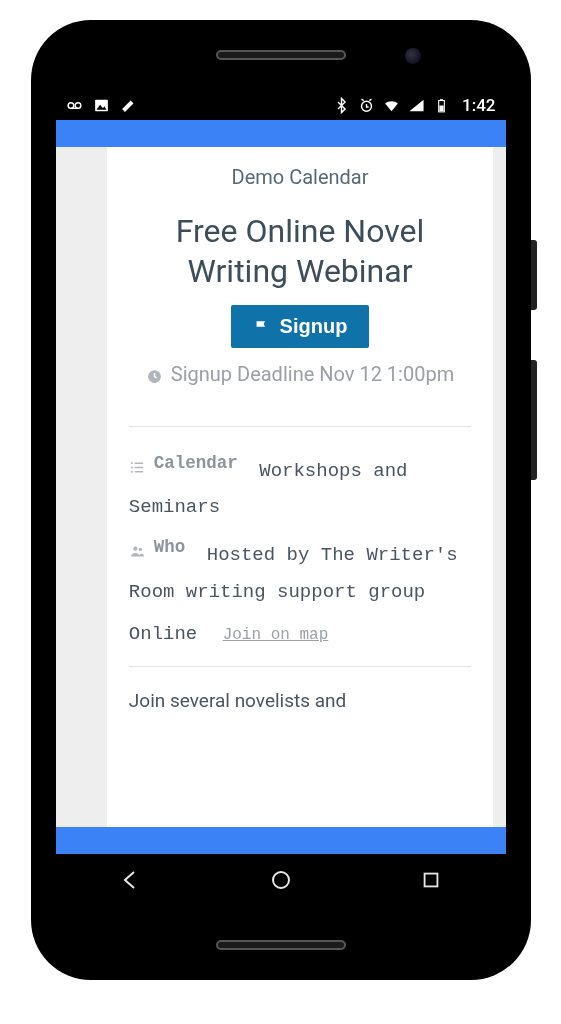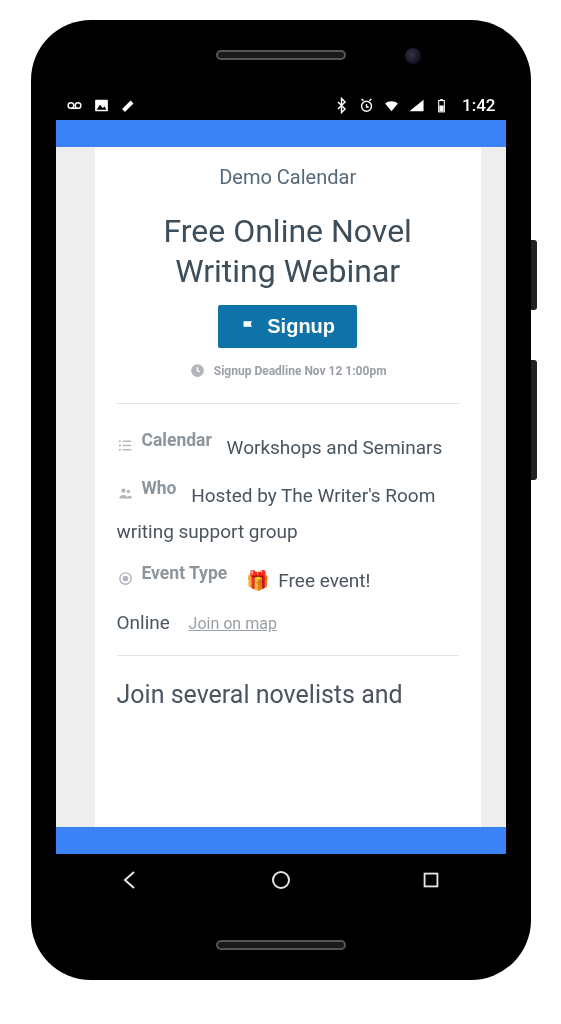--- a/index.html
+++ b/index.html
@@ -81,21 +81,21 @@
     align-items: center;
     justify-content: space-around;
     color: #fff;
   }
   .nav-btn { opacity: .9; }
   
   .content {
     flex: 1;
     background: #eee;
     display: flex;
-    justify-content: flex-start;
+    justify-content: center;
     overflow: hidden;
     padding-left: 39px;
   }
   .card {
     background: #fff;
     width: 94%;
     padding: 18px 22px 0 22px;
     color: #444;
   }
   .breadcrumb {
@@ -131,27 +131,26 @@
     border: none;
     border-radius: 2px;
     padding: 10px 22px;
     font-size: 20px;
     font-weight: 700;
     cursor: pointer;
   }
   .deadline {
     text-align: center;
     color: #9aa0a6;
-    font-size: 12px;
-    margin-bottom: 24px;
+    font-size: 20px;
+    margin-bottom: 40px;
     display:flex;
     justify-content:center;
     align-items:center;
     gap:8px;
-    font-weight:bold;
   }
   .divider { border: 0; border-top: 1px solid #dfe3e7; margin: 0 0 20px 0; }
   .info-block { color: #4a5560; font-size: 19px; line-height: 1.9; }
   .info-label {
     color: #8d959c;
     font-weight: 700;
     font-size: 17.5px;
     margin-right: 10px;
     display:inline-flex;
     align-items:center;
@@ -160,25 +159,25 @@
   .info-label .gic { color:#b0b6bc; }
   .gift { margin: 0 4px; }
   .map-link {
     color: #9aa0a6;
     text-decoration: underline;
     font-size: 16px;
     margin-left: 14px;
   }
   .desc {
     color: #4a5560;
-    font-size: 25px;
+    font-size: 19px;
     line-height: 1.5;
     margin-top: 4px;
   }
-  .row { margin-bottom: 6px; }
+  .row { margin-bottom: 6px; font-family: Liberation Mono, monospace; }
 </style>
 </head>
 <body>
 
 <div class="phone-frame">
   <div class="speaker-top"></div>
   <div class="camera"></div>
   <div class="side-btn b1"></div>
   <div class="side-btn b2"></div>
 
@@ -297,33 +296,20 @@
                     <circle cx="16" cy="9" r="2.4"></circle>
                     <path d="M3 19c0-3 3-5 6-5s6 2 6 5"></path>
                     <path d="M14 19c0-2 1.5-4 4-4s3 2 3 4"></path>
                   </svg>
               </span>
               <span>Who</span>
             </span>
             <span>Hosted by The Writer's Room writing support group</span>
           </div>
 
-          <div class="row">
-            <span class="info-label">
-              <span class="ic gic">
-                <svg viewBox="0 0 24 24" fill="none" stroke="#b0b6bc" stroke-width="2">
-                    <circle cx="12" cy="12" r="8"></circle>
-                    <circle cx="12" cy="12" r="3" fill="#b0b6bc"></circle>
-                  </svg>
-              </span>
-              <span>Event Type</span>
-            </span>
-            <span class="gift">🎁</span>
-            <span>Free event!</span>
-          </div>
 
           <div class="row">
             <span>Online</span>
             <a href="#" class="map-link">Join on map</a>
           </div>
         </div>
 
         <hr class="divider" style="margin-top:14px">
 
         <div class="desc">Join several novelists and</div>

